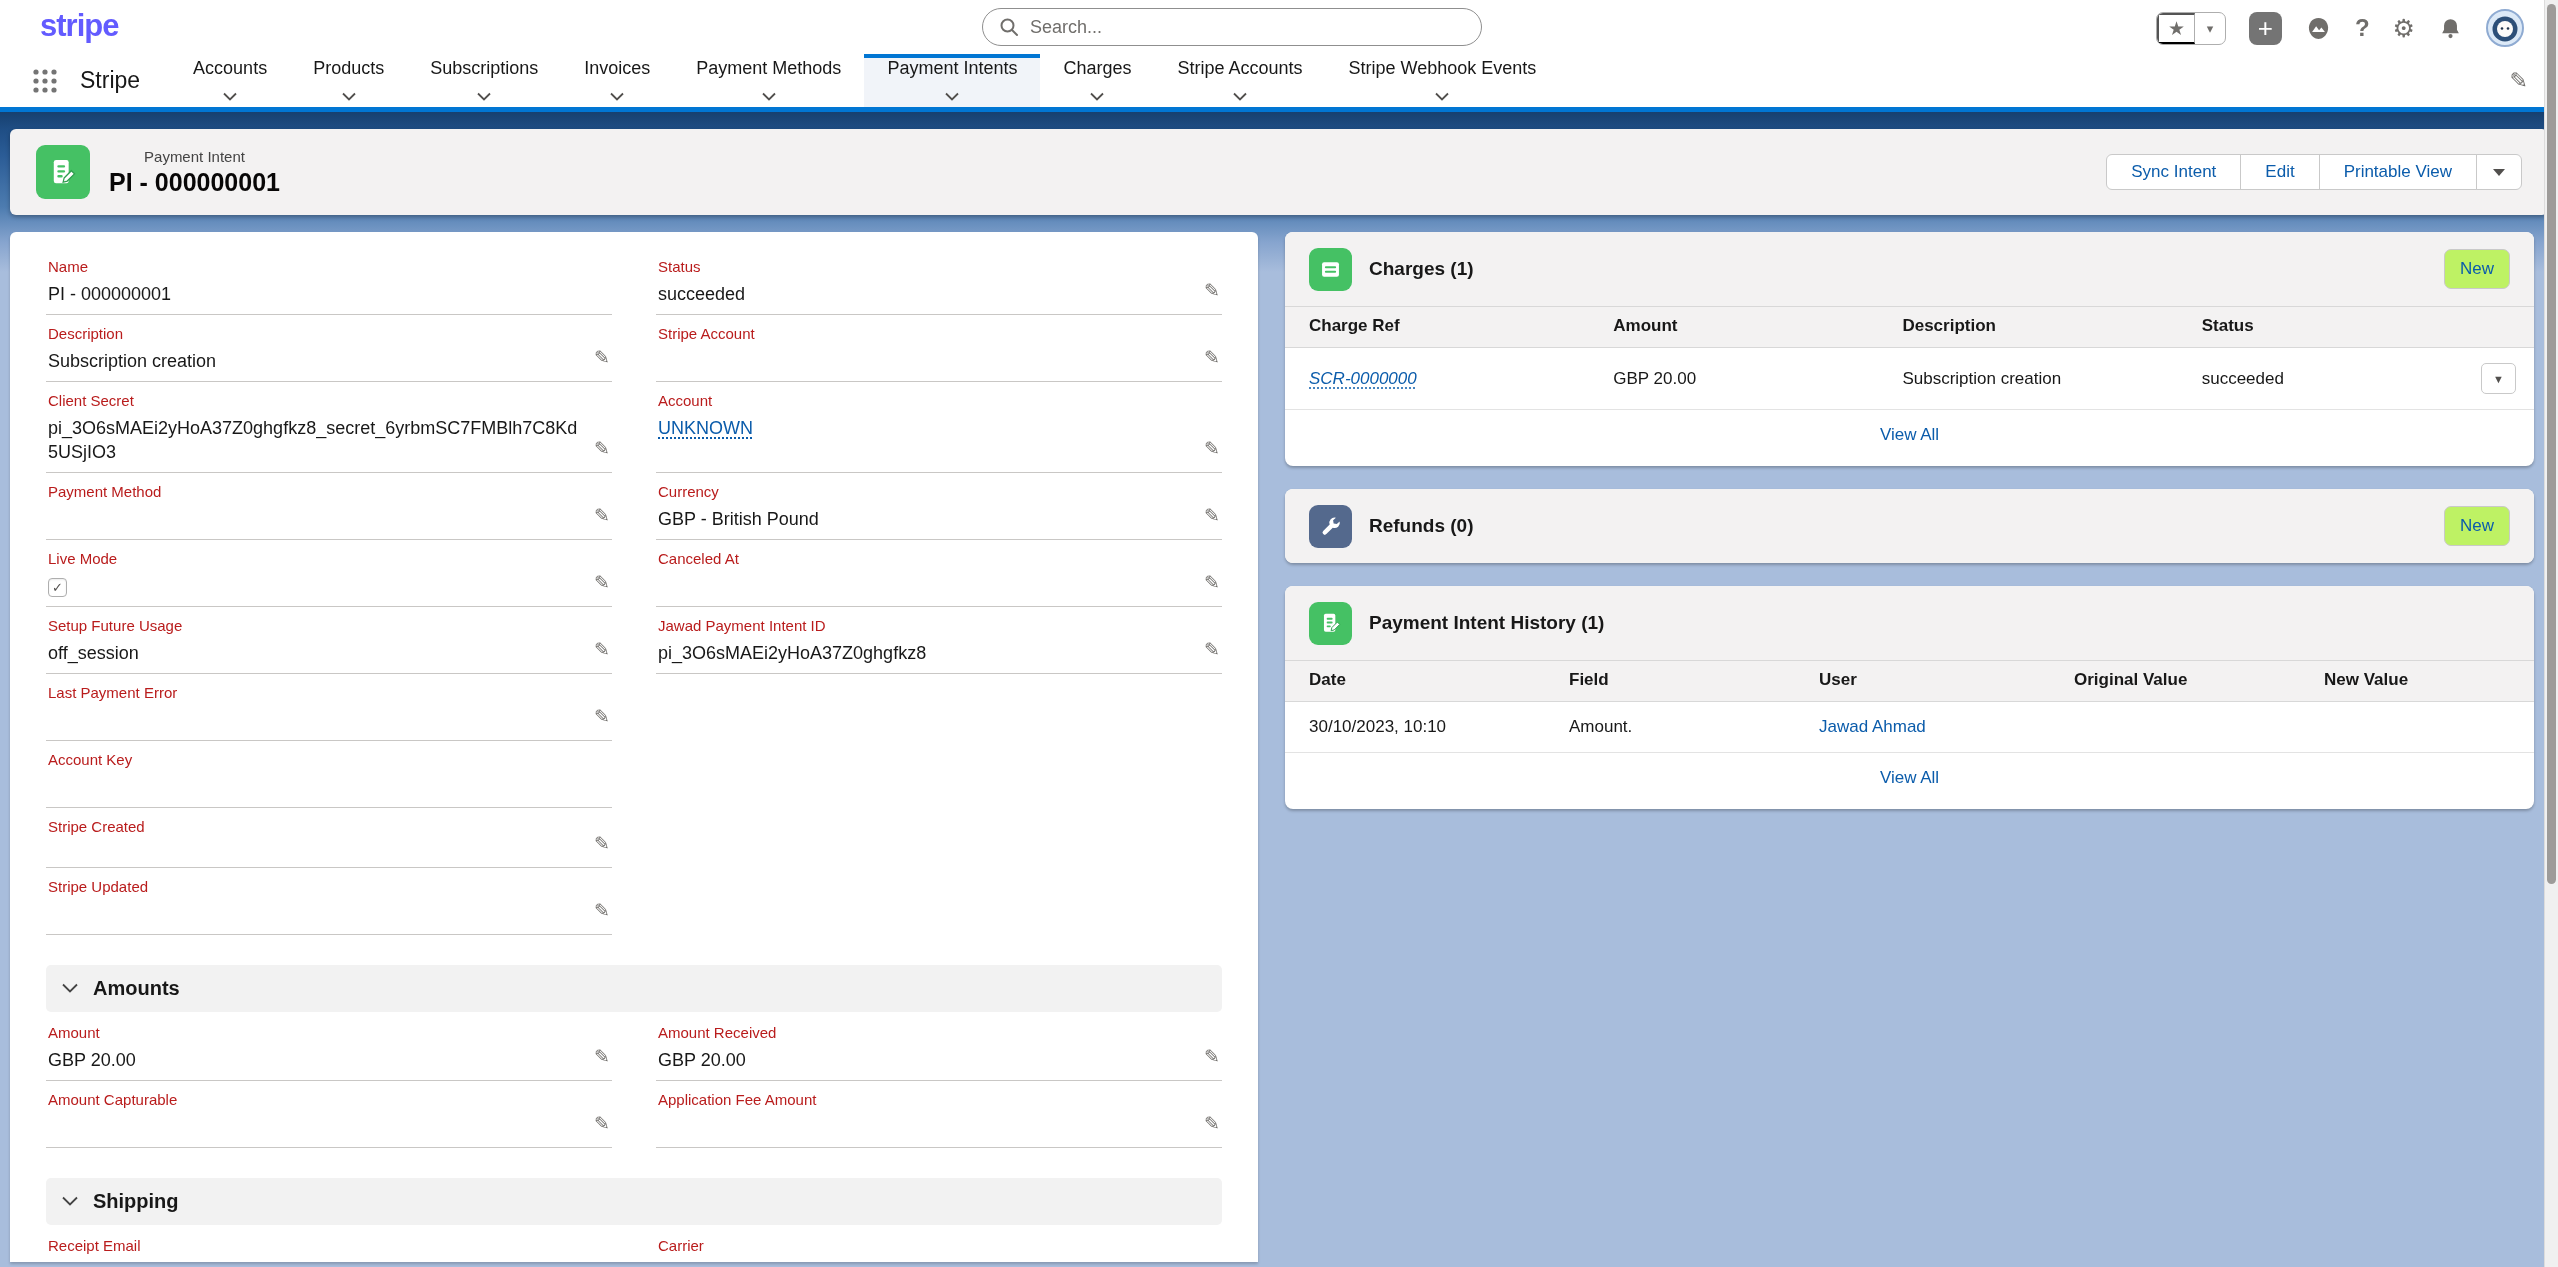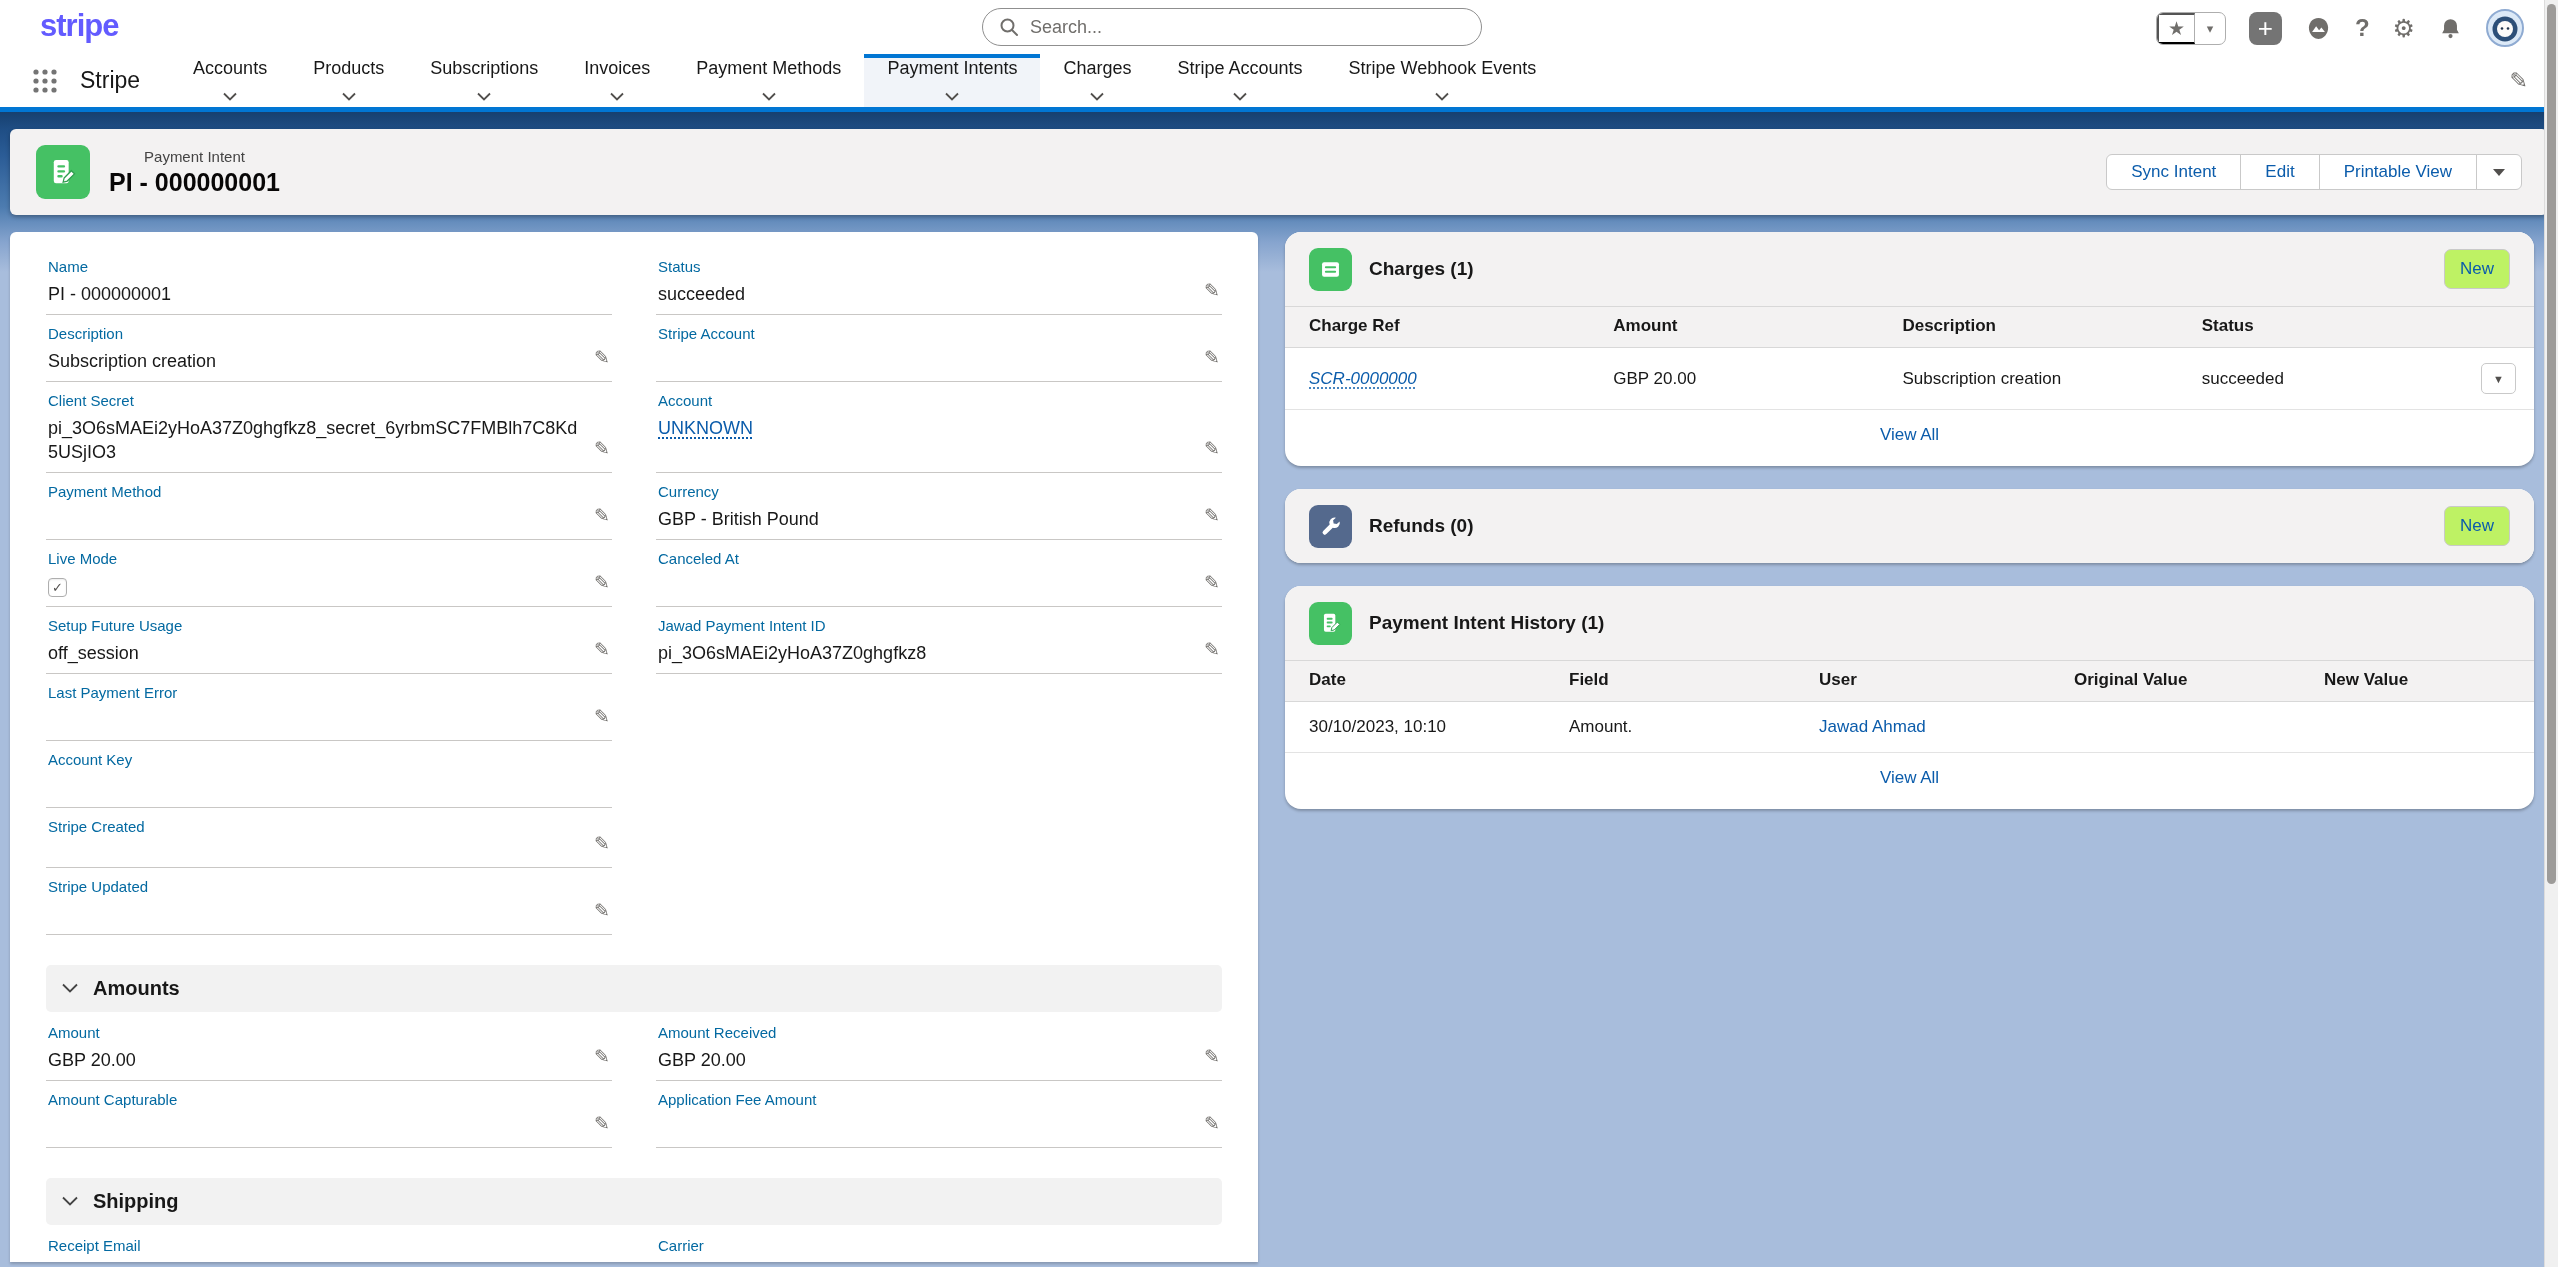--- a/index.html
+++ b/index.html
@@ -42,31 +42,31 @@
   .record-actions .abtn:first-child { border-radius:6px 0 0 6px; margin-left:0; }
   .record-actions .abtn.caret { border-radius:0 6px 6px 0; padding:0 15px; }
 
   .content { display:flex; gap:27px; margin-top:17px; padding-right:14px; }
 
   
   .detail-panel { width:1248px; background:#fff; border-radius:6px 6px 0 0; padding:16px 36px 40px; height:1030px; overflow:hidden; box-shadow:0 2px 3px rgba(0,0,0,.2); }
   .fields-grid { display:grid; grid-template-columns:1fr 1fr; column-gap:44px; }
   .field { position:relative; border-bottom:1px solid #c9c7c5; padding:10px 34px 7px 2px; min-height:60px; }
   .field.blank { border-bottom:none; }
-  .f-label { font-size:15px; color:#0369a1; margin-bottom:7px; }
+  .f-label { font-size:15px; color:#b91c1c; margin-bottom:7px; }
   .f-value { font-size:18px; color:#181818; line-height:1.35; min-height:25px; word-break:break-all; }
   .pencil-btn { position:absolute; right:2px; bottom:12px; background:none; border:none; color:#706e6b; font-size:19px; cursor:pointer; }
   .lookup-link { color:#0b5cab; text-decoration:underline dotted; text-underline-offset:4px; cursor:pointer; }
   .checkbox { display:inline-flex; width:19px; height:19px; border:1px solid #aeaeae; border-radius:4px; background:#fff; align-items:center; justify-content:center; font-size:13px; color:#514f4d; cursor:pointer; box-shadow:inset 0 1px 2px rgba(0,0,0,.08); }
   .section-head { display:flex; align-items:center; gap:15px; background:#f2f2f2; border-radius:5px; height:47px; padding:0 16px; font-size:20px; font-weight:700; color:#181818; margin:30px 0 2px; cursor:pointer; }
   .chev { display:inline-block; }
 
   
   .related-col { flex:1; display:flex; flex-direction:column; gap:23px; }
-  .rel-card { background:#fff; border-radius:16px; box-shadow:0 2px 3px rgba(0,0,0,.25); overflow:hidden; }
+  .rel-card { background:#fff; border-radius:8px; box-shadow:0 2px 3px rgba(0,0,0,.25); overflow:hidden; }
   .rel-head { background:#f3f2f2; padding:0 24px; height:74px; display:flex; align-items:center; gap:17px; }
   .rel-icon { width:43px; height:43px; border-radius:9px; display:flex; align-items:center; justify-content:center; }
   .rel-icon.green { background:#45c164; }
   .rel-icon.slate { background:#54698d; }
   .rel-title { font-size:19px; font-weight:700; color:#181818; }
   .new-btn { margin-left:auto; height:40px; padding:0 15px; background:#bef264; border:1px solid #c9c9c9; border-radius:7px; color:#0b5cab; font-size:17px; cursor:pointer; }
   table.rel-table { width:100%; border-collapse:collapse; }
   .rel-table th { background:#f3f2f2; border-top:1px solid #d8d8d8; border-bottom:1px solid #d8d8d8; text-align:left; font-size:17px; font-weight:700; color:#181818; padding:9px 10px 11px 24px; white-space:nowrap; }
   .rel-table td { font-size:17px; color:#181818; padding:15px 10px 15px 24px; border-bottom:1px solid #e3e3e3; }
   .cell-link { color:#0b5cab; cursor:pointer; }

